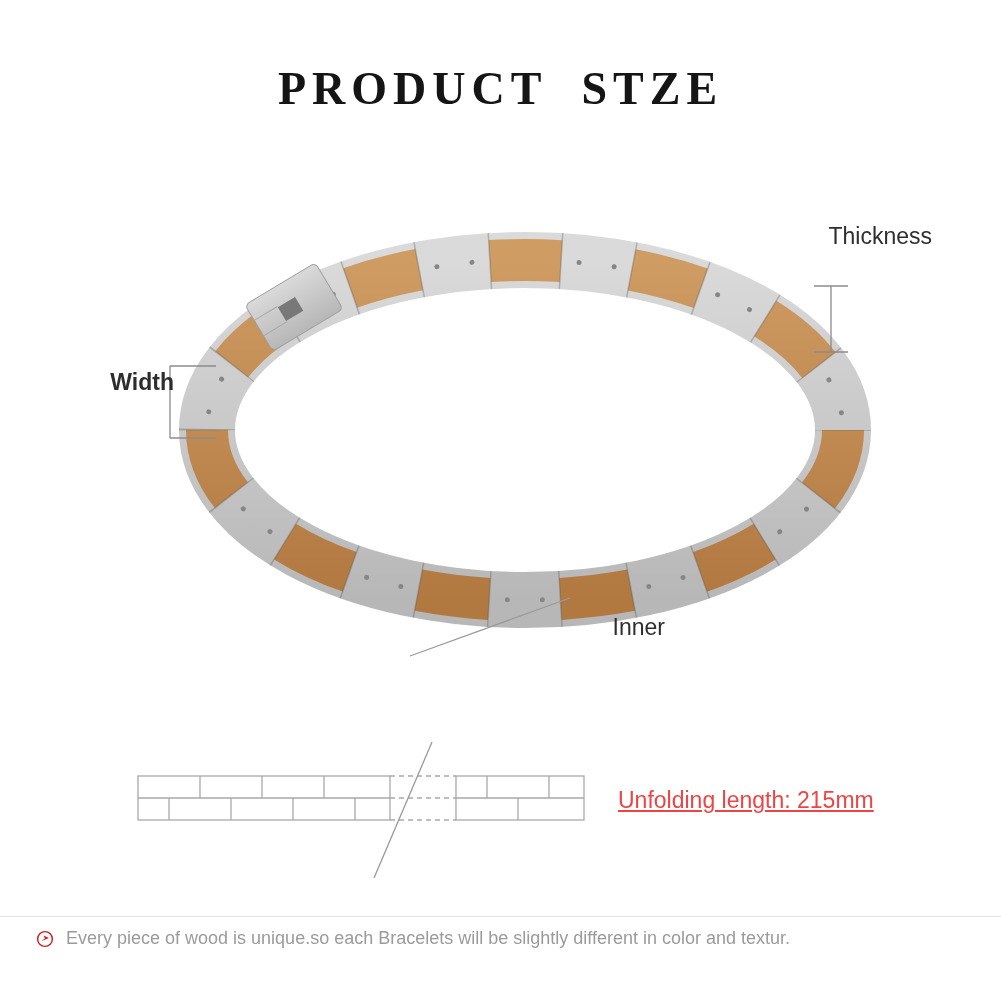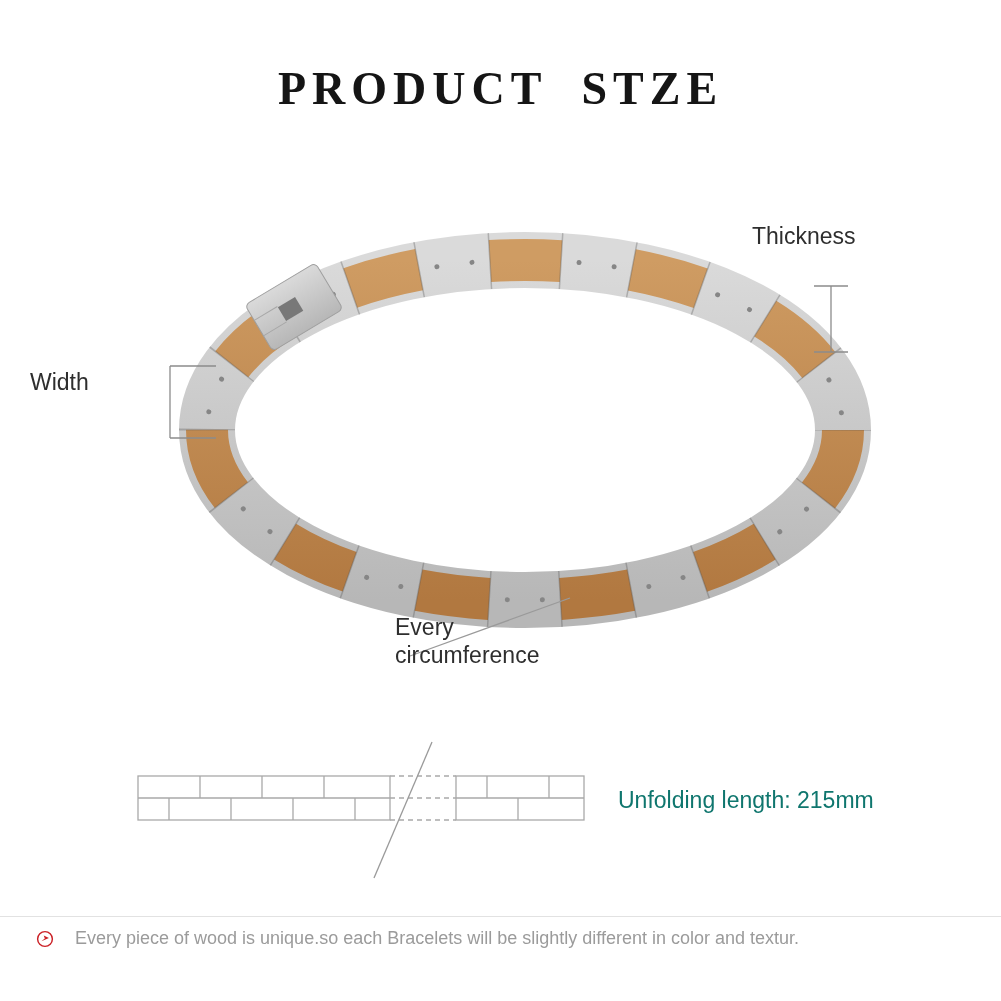--- a/index.html
+++ b/index.html
@@ -4,27 +4,27 @@
 <style>
   html,body{margin:0;padding:0;background:#ffffff;}
   body{width:1001px;height:1001px;font-family:"Liberation Sans",sans-serif;}
   .page{position:relative;width:1001px;height:1001px;background:#ffffff;overflow:hidden;}
   svg.scene{position:absolute;top:0;left:0;}
   .title{
     position:absolute;top:62px;left:0;width:1001px;margin:0;
     text-align:center;font-family:"Liberation Serif",serif;
     font-size:46px;font-weight:600;letter-spacing:6px;color:#151515;white-space:pre;
   }
-  .dim{position:absolute;color:#2e2e2e;font-size:23px;line-height:29px;text-align:left;}
+  .dim{position:absolute;color:#2e2e2e;font-size:23px;line-height:29px;text-align:right;}
   .dim-thickness{top:222px;left:752px;width:180px;}
-  .dim-width{top:368px;left:30px;width:150px;}
+  .dim-width{top:368px;left:24px;width:150px;font-weight:bold;}
   .dim-inner{top:613px;left:395px;width:270px;line-height:28px;}
-  .unfold-text{position:absolute;top:787px;left:618px;font-size:23px;color:#0f766e;}
+  .unfold-text{position:absolute;top:787px;left:618px;font-size:23px;color:#ef4444;text-decoration:underline;}
   .divider{position:absolute;top:916px;left:0;width:1001px;height:1px;background:#e2e2e2;}
-  .note{position:absolute;left:36px;display:flex;align-items:center;gap:21px;color:#9b9b9b;font-size:18px;}
+  .note{position:absolute;left:36px;display:flex;align-items:center;gap:12px;color:#9b9b9b;font-size:18px;}
   .note-1{top:928px;}
   .note-2{top:956px;}
   .note-icon{flex:0 0 auto;display:block;}
 </style>
 </head>
 <body>
 
 <div class="page">
 
   <svg class="scene" width="1001" height="1001" viewBox="0 0 1001 1001">
@@ -82,22 +82,21 @@
 
   <div class="dim dim-thickness">
     <div>Thickness</div>
   </div>
 
   <div class="dim dim-width">
     <div>Width</div>
   </div>
 
   <div class="dim dim-inner">
-    <div>Every</div>
-    <div>circumference</div>
+    <div>Inner</div>
   </div>
 
   <div class="unfold-text">Unfolding length: 215mm</div>
 
   <div class="divider"></div>
 
   <div class="note note-1">
     <svg class="note-icon" width="18" height="18" viewBox="0 0 20 20">
       <circle cx="10" cy="10" r="8.2" fill="none" stroke="#cb2026" stroke-width="1.6"></circle>
       <path d="M6 12.6 L14.4 9.0 L8.6 6.2 L9.8 9.4 Z" fill="#cb2026"></path>

